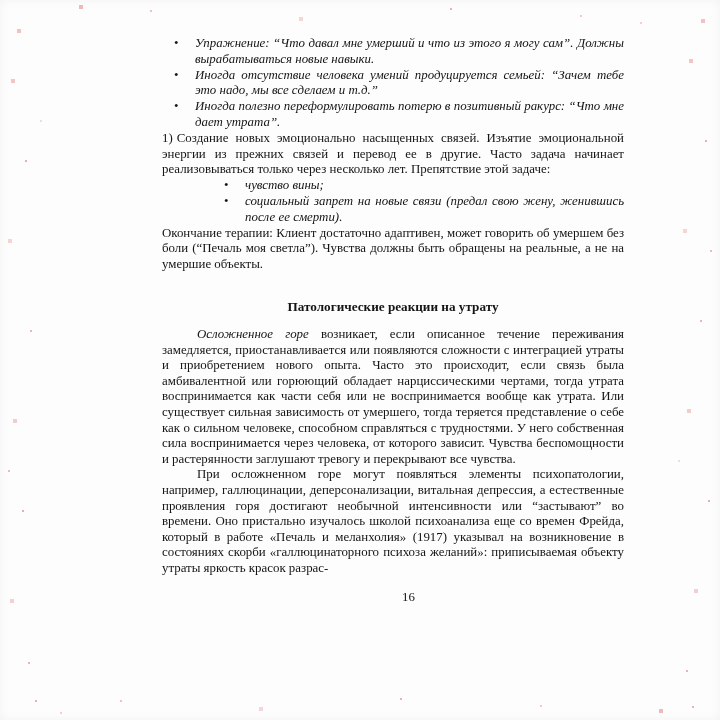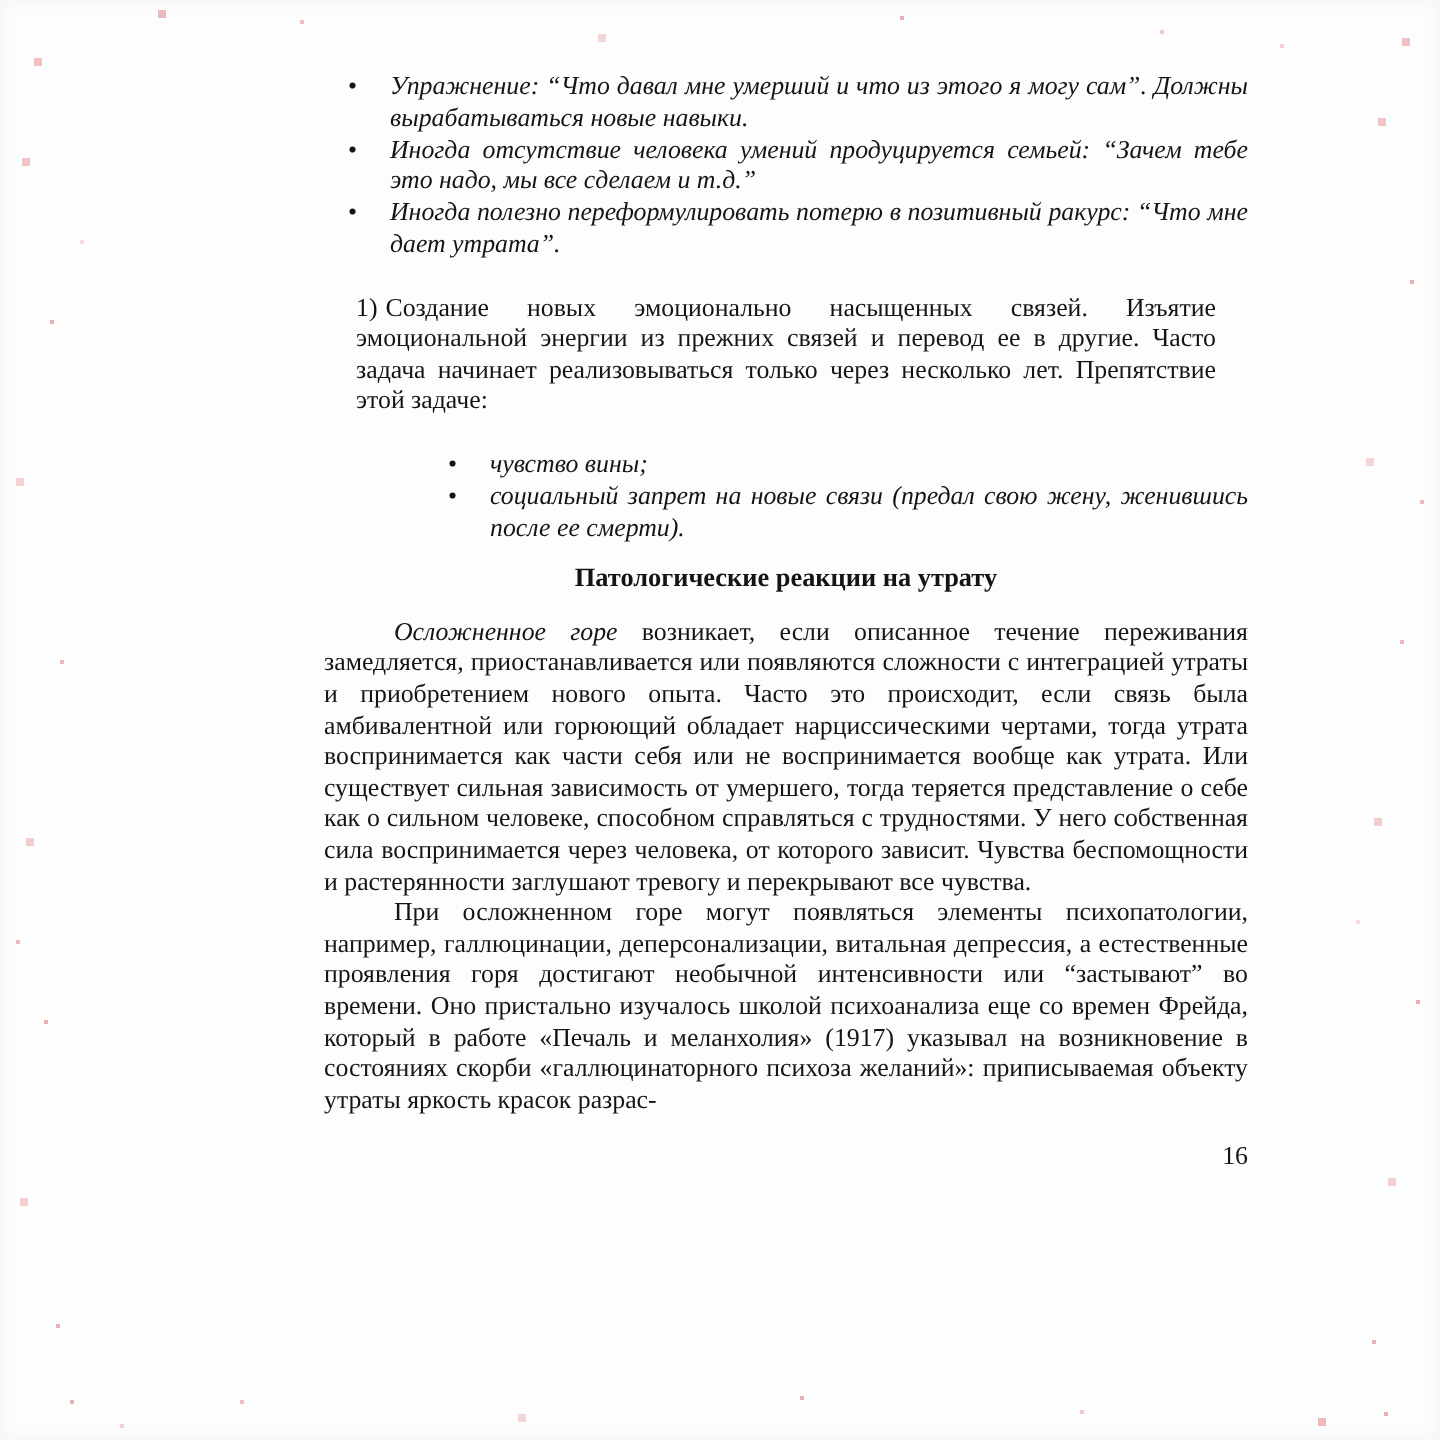--- a/index.html
+++ b/index.html
@@ -58,41 +58,41 @@
   }
   .bullet-row .txt {
     flex: 1;
     text-align: justify;
     font-style: italic;
   }
   .sub-bullets {
     padding-left: 50px;
   }
   p.plain {
-    margin: 16px;
+    margin: 0;
   }
   p.indent {
     margin: 0;
     text-indent: 35px;
   }
   .nmark { margin-right: 4px; }
   .heading {
     text-align: center;
     font-weight: bold;
     font-size: 13.2px;
-    margin: 9px 0 12px 0;
+    margin: 27px 0 12px 0;
   }
   .bi {
     font-weight: normal;
     font-style: italic;
   }
   .pagenum {
     margin-top: 13px;
     padding-left: 31px;
-    text-align: right;
+    text-align: center;
   }
 </style>
 </head>
 <body>
 
 <div class="page">
   <div class="speckles"></div>
 
   <div class="content">
 
@@ -115,20 +115,21 @@
       <div class="bullet-row">
         <span class="marker">•</span>
         <span class="txt">чувство вины;</span>
       </div>
       <div class="bullet-row">
         <span class="marker">•</span>
         <span class="txt">социальный запрет на новые связи (предал свою жену, женившись после ее смерти).</span>
       </div>
     </div>
 
+    <p class="plain">Окончание терапии: Клиент достаточно адаптивен, может говорить об умершем без боли (“Печаль моя светла”). Чувства должны быть обращены на реальные, а не на умершие объекты.</p>
 
     <div class="heading">Патологические реакции на утрату</div>
 
 
     <p class="indent"><span class="bi">Осложненное горе</span><span> возникает, если описанное течение переживания замедляется, приостанавливается или появляются сложности с интеграцией утраты и приобретением нового опыта. Часто это происходит, если связь была амбивалентной или горюющий обладает нарциссическими чертами, тогда утрата воспринимается как части себя или не воспринимается вообще как утрата. Или существует сильная зависимость от умершего, тогда теряется представление о себе как о сильном человеке, способном справляться с трудностями. У него собственная сила воспринимается через человека, от которого зависит. Чувства беспомощности и растерянности заглушают тревогу и перекрывают все чувства.</span></p>
 
     <p class="indent">При осложненном горе могут появляться элементы психопатологии, например, галлюцинации, деперсонализации, витальная депрессия, а естественные проявления горя достигают необычной интенсивности или “застывают” во времени. Оно пристально изучалось школой психоанализа еще со времен Фрейда, который в работе «Печаль и меланхолия» (1917) указывал на возникновение в состояниях скорби «галлюцинаторного психоза желаний»: приписываемая объекту утраты яркость красок разрас-</p>
 
     <div class="pagenum">16</div>
 

